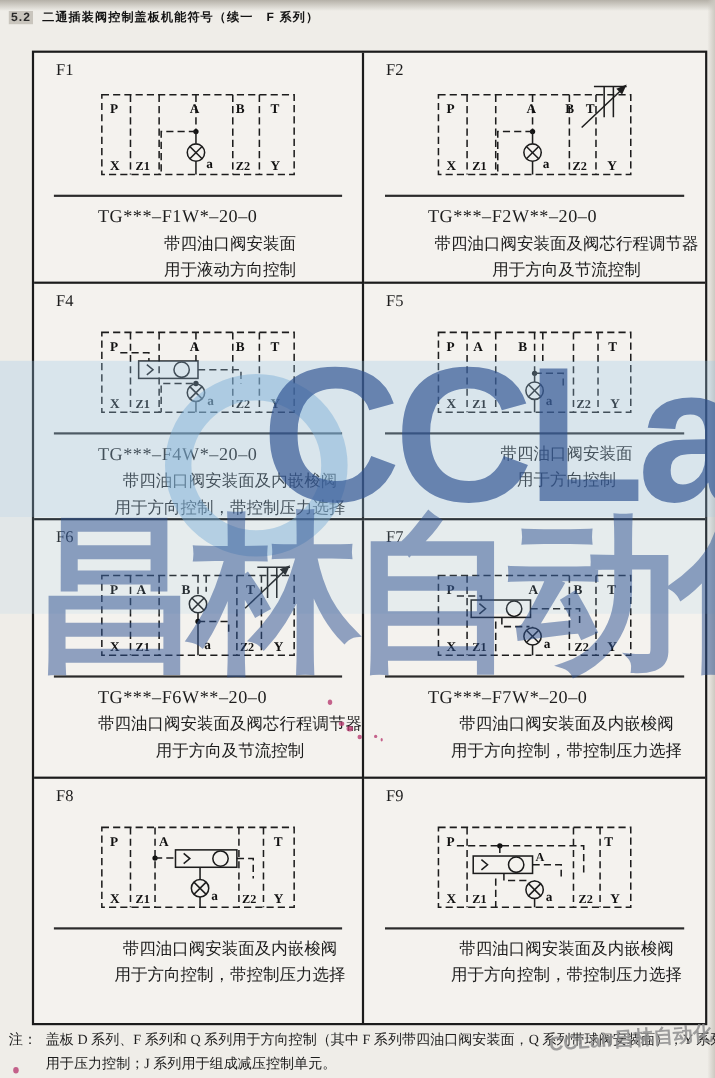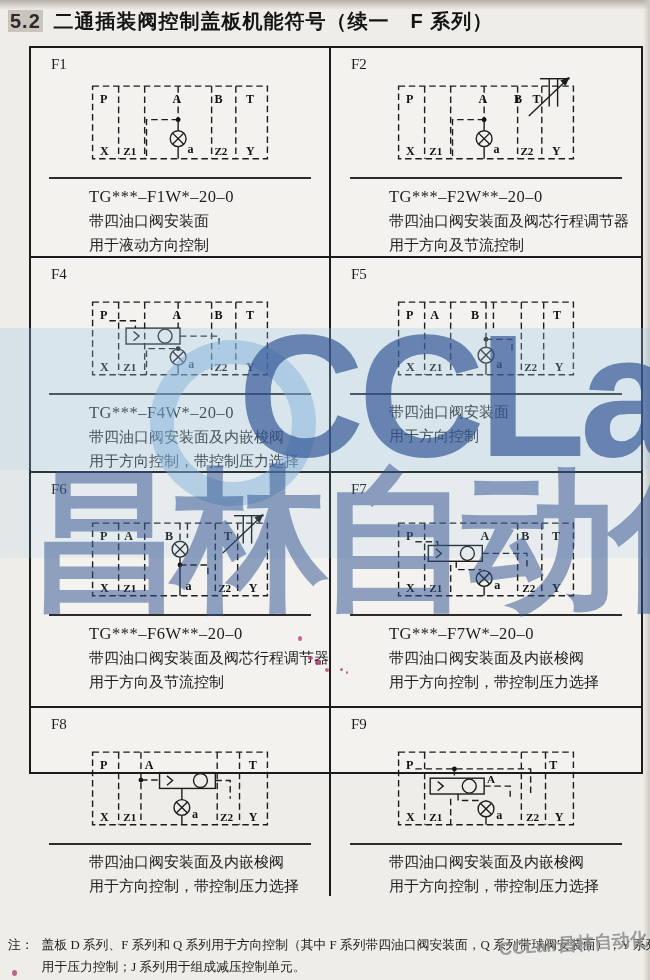--- a/index.html
+++ b/index.html
@@ -8,40 +8,40 @@
     background:#efede8;
     font-family:"Liberation Serif","DejaVu Serif",serif;
     color:#1c1c1c;
   }
   body::before{content:"";position:absolute;left:0;top:0;width:650px;height:10px;
     background:linear-gradient(#b5b1a8,rgba(239,237,232,0));z-index:0;pointer-events:none;}
   body::after{content:"";position:absolute;right:0;top:0;width:7px;height:980px;
     background:linear-gradient(to left,#cdc9c1,rgba(239,237,232,0));z-index:0;pointer-events:none;}
 
   .header{position:absolute;left:8px;top:8px;font-family:"Liberation Sans","DejaVu Sans",sans-serif;
-    font-weight:bold;font-size:20px;letter-spacing:1px;color:#141414;z-index:2;}
+    font-weight:bold;font-size:11px;letter-spacing:1px;color:#141414;z-index:2;}
   .header .secno{background:#c9c5bd;padding:0 2px;margin-right:4px;color:#2a2a2a;}
 
   .vtable{
-    position:absolute;left:29px;top:46px;width:614px;height:728px;box-sizing:border-box;
+    position:absolute;left:29px;top:46px;width:614px;height:886px;box-sizing:border-box;
     border:2.5px solid #1b1b1b;background:rgba(250,249,246,0.45);
     display:grid;grid-template-columns:300px 1fr;grid-template-rows:210px 215px 235px auto;
     z-index:1;
   }
   .cell{box-sizing:border-box;position:relative;display:flex;flex-direction:column;}
   .cell.c1{border-right:2px solid #1b1b1b;}
   .cell.rb{border-bottom:2px solid #1b1b1b;}
   .cell-label{margin:8px 0 0 20px;font-size:15px;font-weight:500;}
   .diagram{display:block;margin:2px auto 0 auto;}
   .r2 .diagram{margin-top:8px;}
   .r3 .diagram{margin-top:14px;}
   .r4 .diagram{margin-top:8px;}
   .rule{width:88%;border-top:2px solid #2b2b2b;margin:9px auto 3px auto;}
   .code{margin:5px 12px 0 58px;font-size:16.5px;letter-spacing:0.5px;white-space:nowrap;}
-  .desc{margin:5px 0 0 58px;font-size:15px;white-space:nowrap;}
+  .desc{margin:5px 0 0 58px;font-size:15px;white-space:nowrap;text-align:center;}
 
   
   .sd{stroke:#1c1c1c;stroke-width:1.5;fill:none;stroke-dasharray:7 4;}
   .ss{stroke:#1c1c1c;stroke-width:1.5;fill:none;}
   .pt{font:bold 13px "Liberation Serif","DejaVu Serif",serif;fill:#111;}
   .pt2{font:bold 12px "Liberation Serif","DejaVu Serif",serif;fill:#111;}
   .dot{fill:#111;stroke:none;}
 
   .note{position:absolute;left:8px;top:937px;font-size:12.8px;z-index:2;display:flex;}
   .note .nlabel{flex:0 0 auto;margin-right:8px;}

